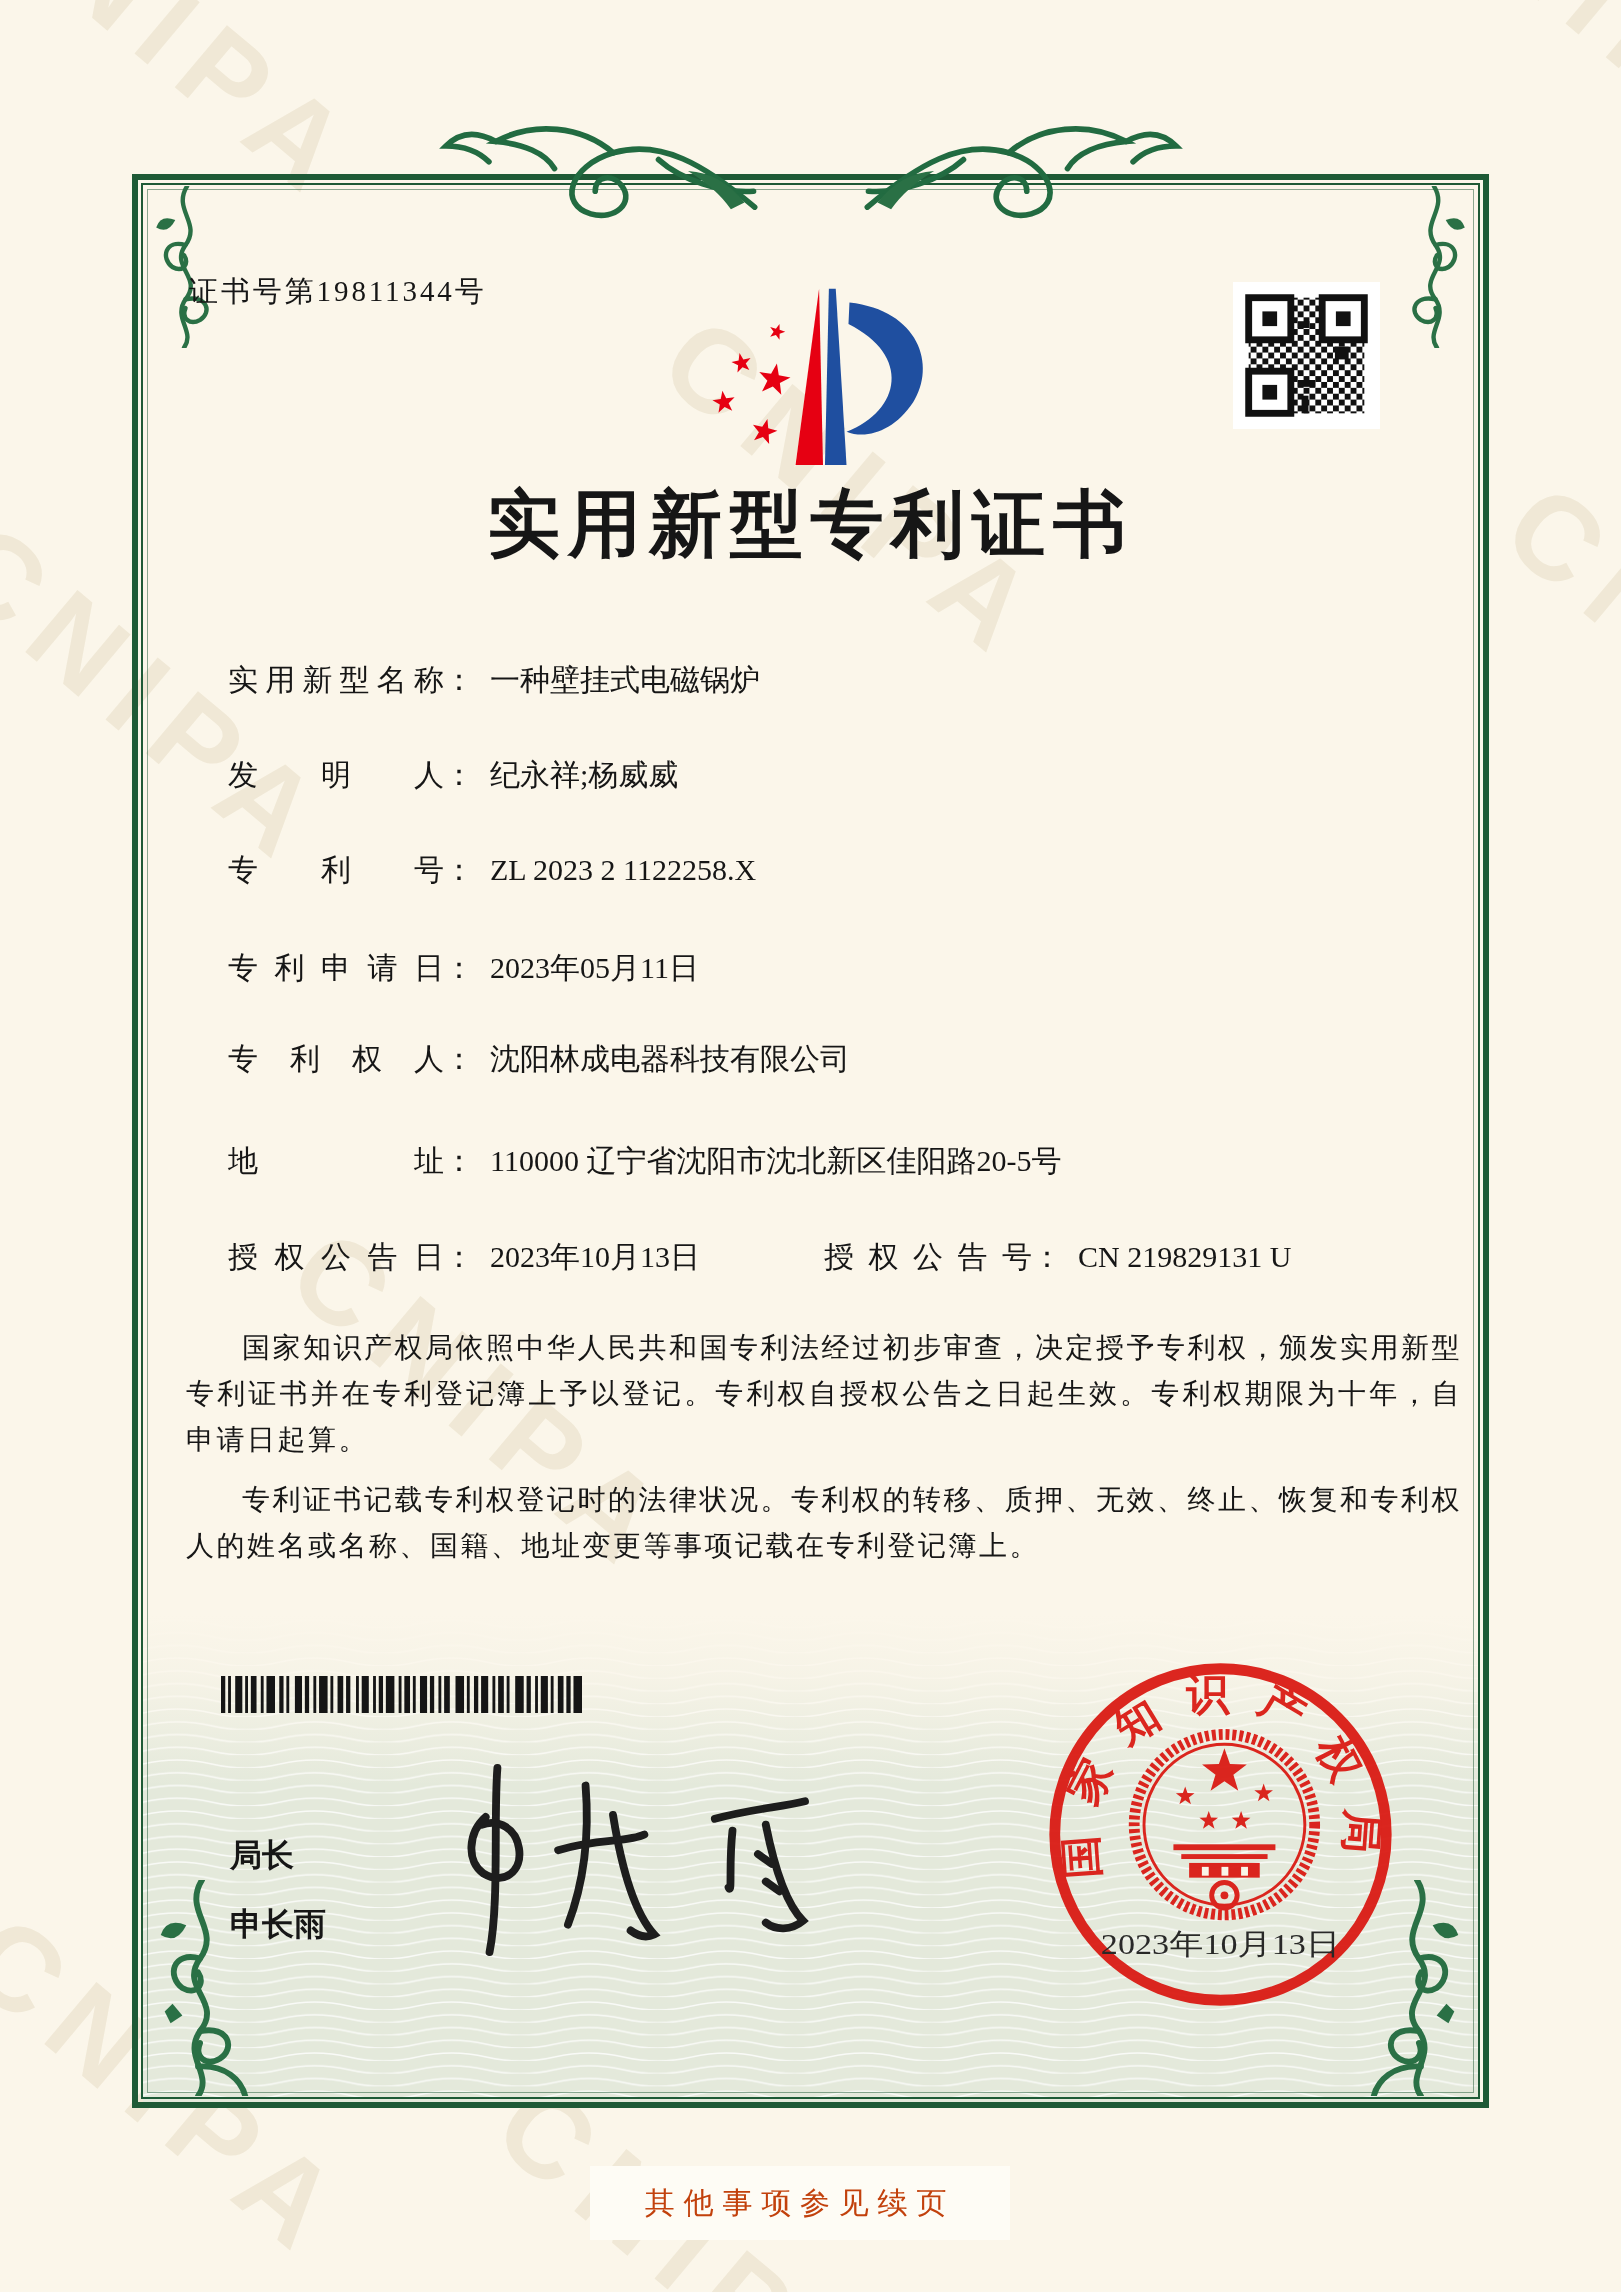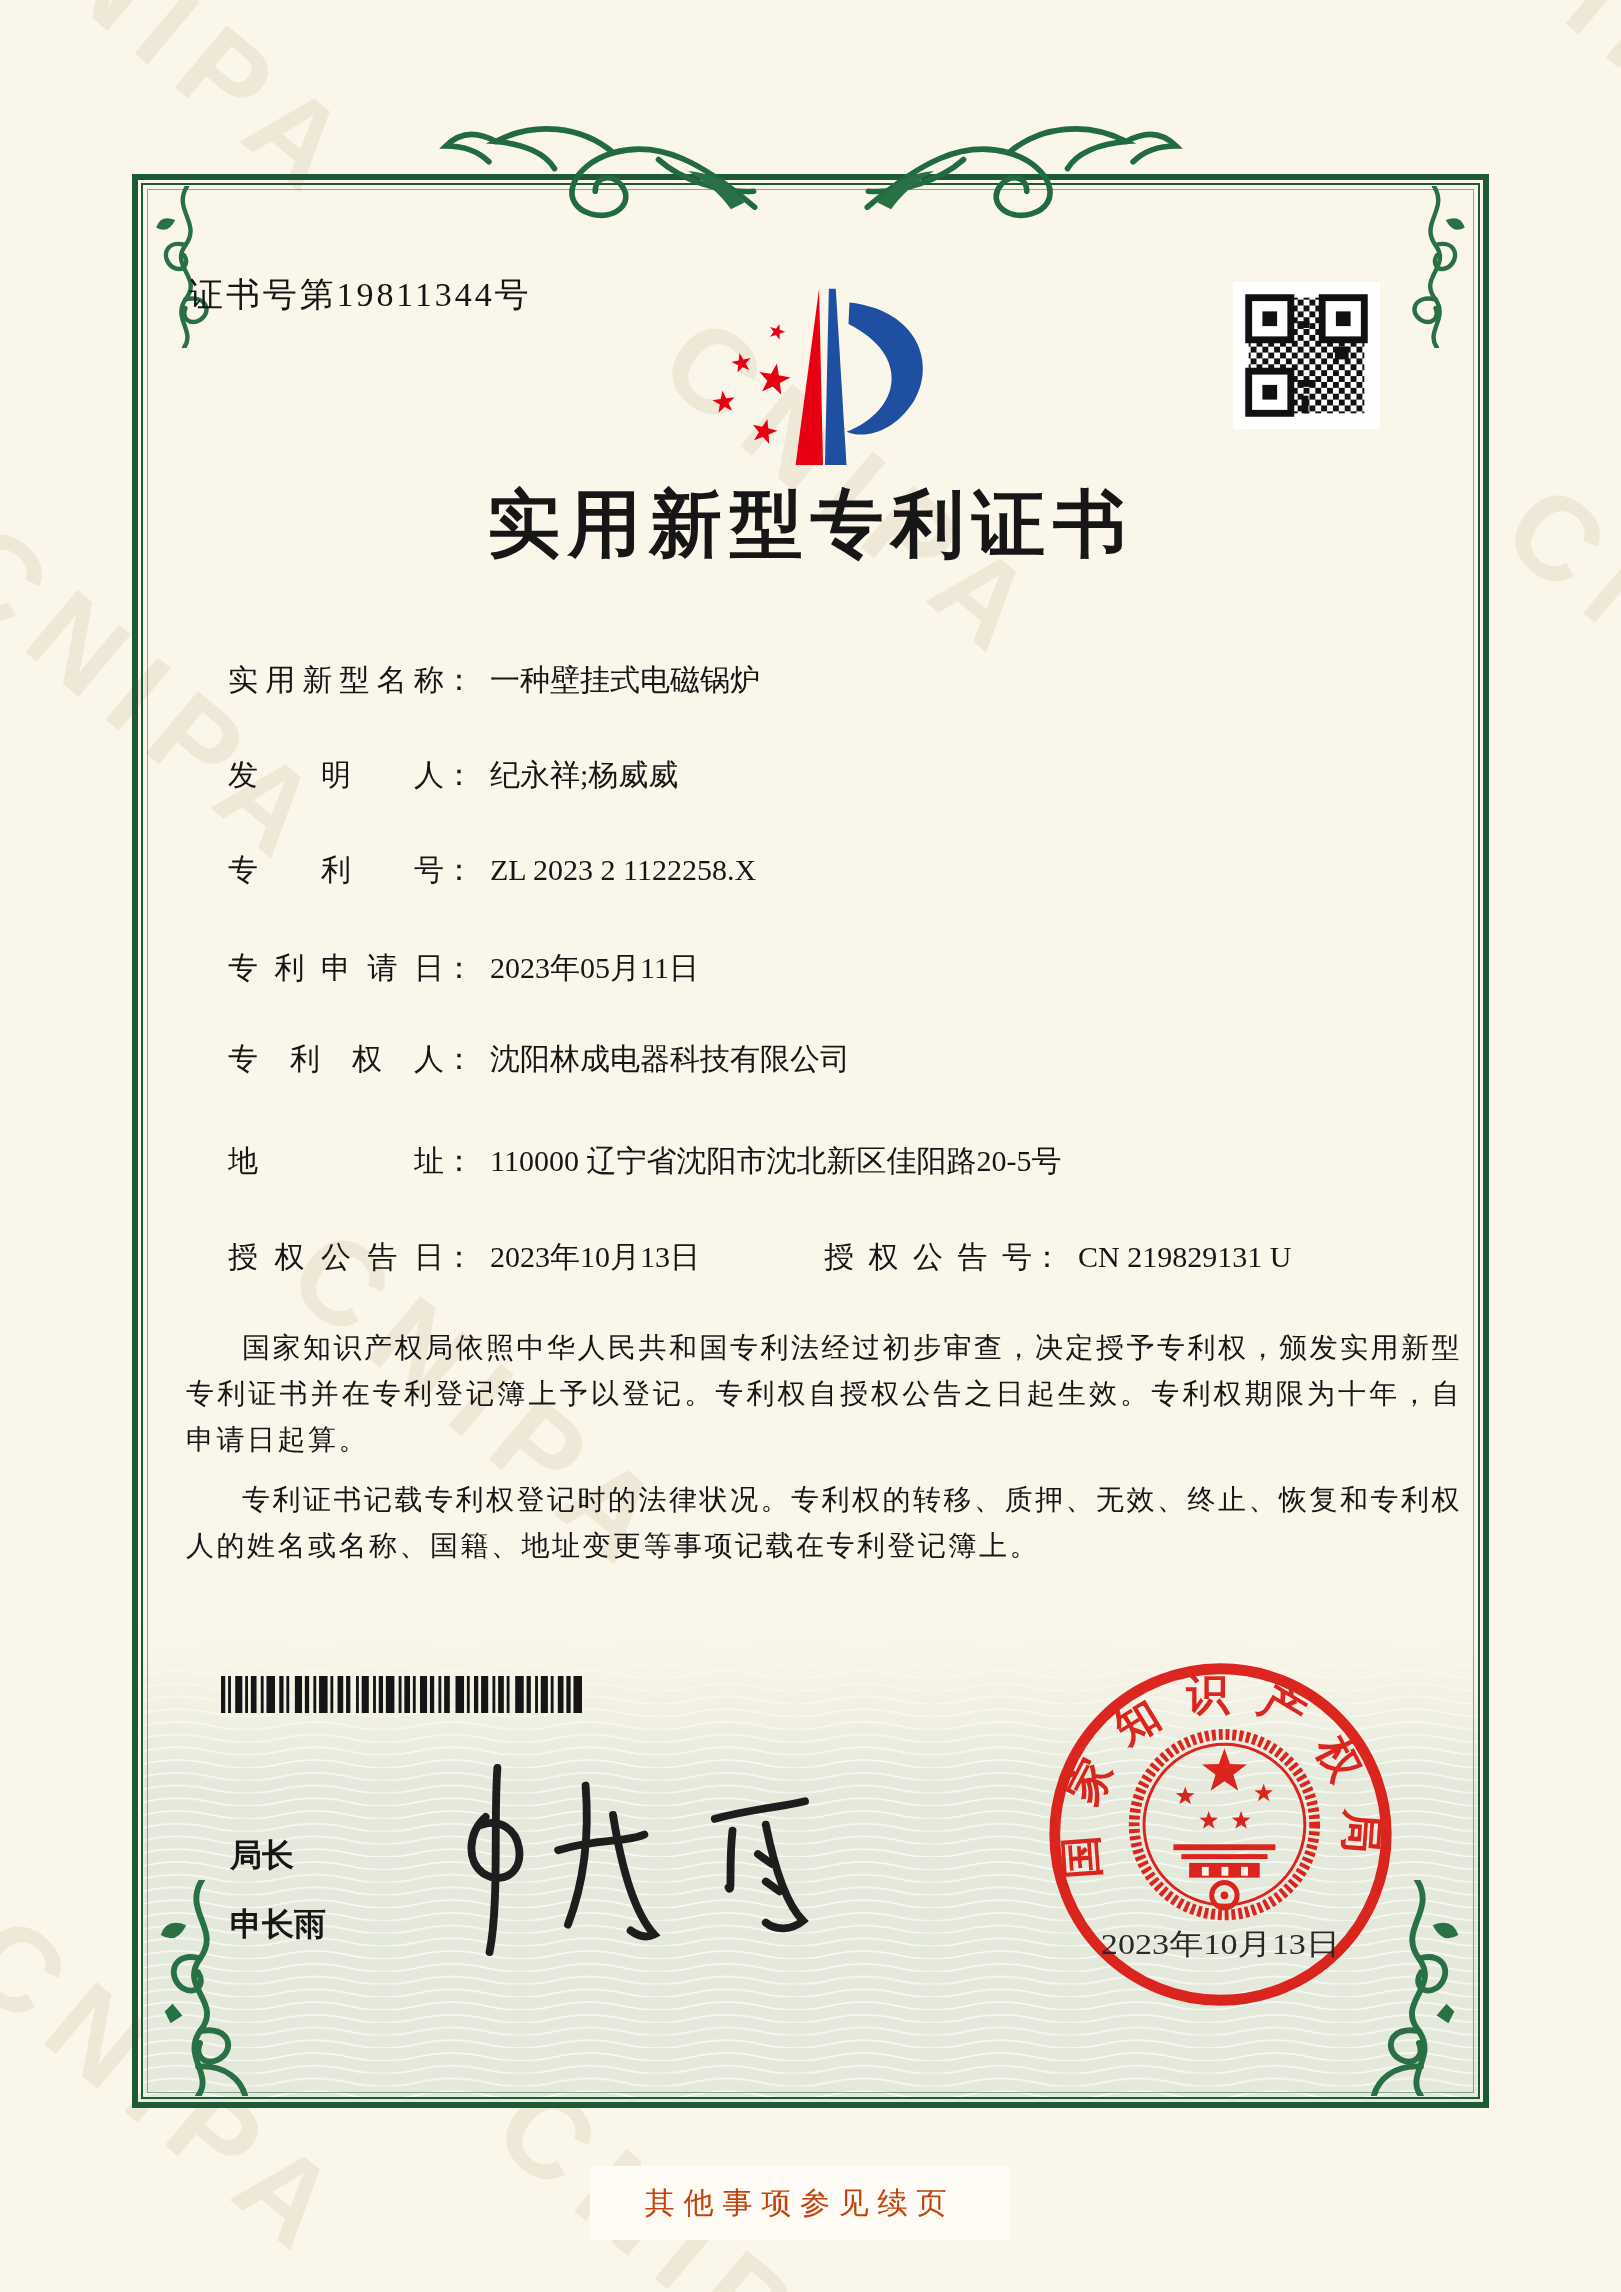--- a/index.html
+++ b/index.html
@@ -11,21 +11,21 @@
       transform:rotate(40deg);white-space:nowrap;user-select:none;}
   
   .frame{position:absolute;left:132px;top:174px;width:1345px;height:1922px;
          border:6.9px solid #1e5a36;z-index:2;}
   .frame-i1{position:absolute;inset:2.9px;border:2px solid #1e5a36;}
   .frame-i2{position:absolute;inset:8.8px;border:1px solid rgba(30,90,54,.5);}
   .orn{position:absolute;z-index:3;}
   
   .waves{position:absolute;left:143px;top:1615px;width:1337px;height:488px;z-index:1;}
   
-  .certno{position:absolute;left:189px;top:272px;font-size:34px;letter-spacing:2.9px;z-index:4;}
+  .certno{position:absolute;left:189px;top:272px;font-size:29px;letter-spacing:2.9px;z-index:4;}
   .title{position:absolute;left:0;top:476px;width:100%;text-align:center;font-size:73px;
          font-weight:900;letter-spacing:7.8px;z-index:4;}
   .frow{position:absolute;left:196px;font-size:30px;z-index:4;white-space:nowrap;}
   .flabel{display:inline-block;width:216px;text-align:justify;text-align-last:justify;margin-left:32px;}
   .fcolon{display:inline-block;}
   .fvalue{margin-left:16px;}
   .frow-r{position:absolute;left:792px;font-size:30px;z-index:4;white-space:nowrap;}
   .frow-r .flabel{width:208px;}
   .paras{position:absolute;left:186px;top:1325px;width:1276px;z-index:4;}
   .paras p{margin:0 0 13.7px 0;font-size:28px;line-height:46px;letter-spacing:2.5px;

